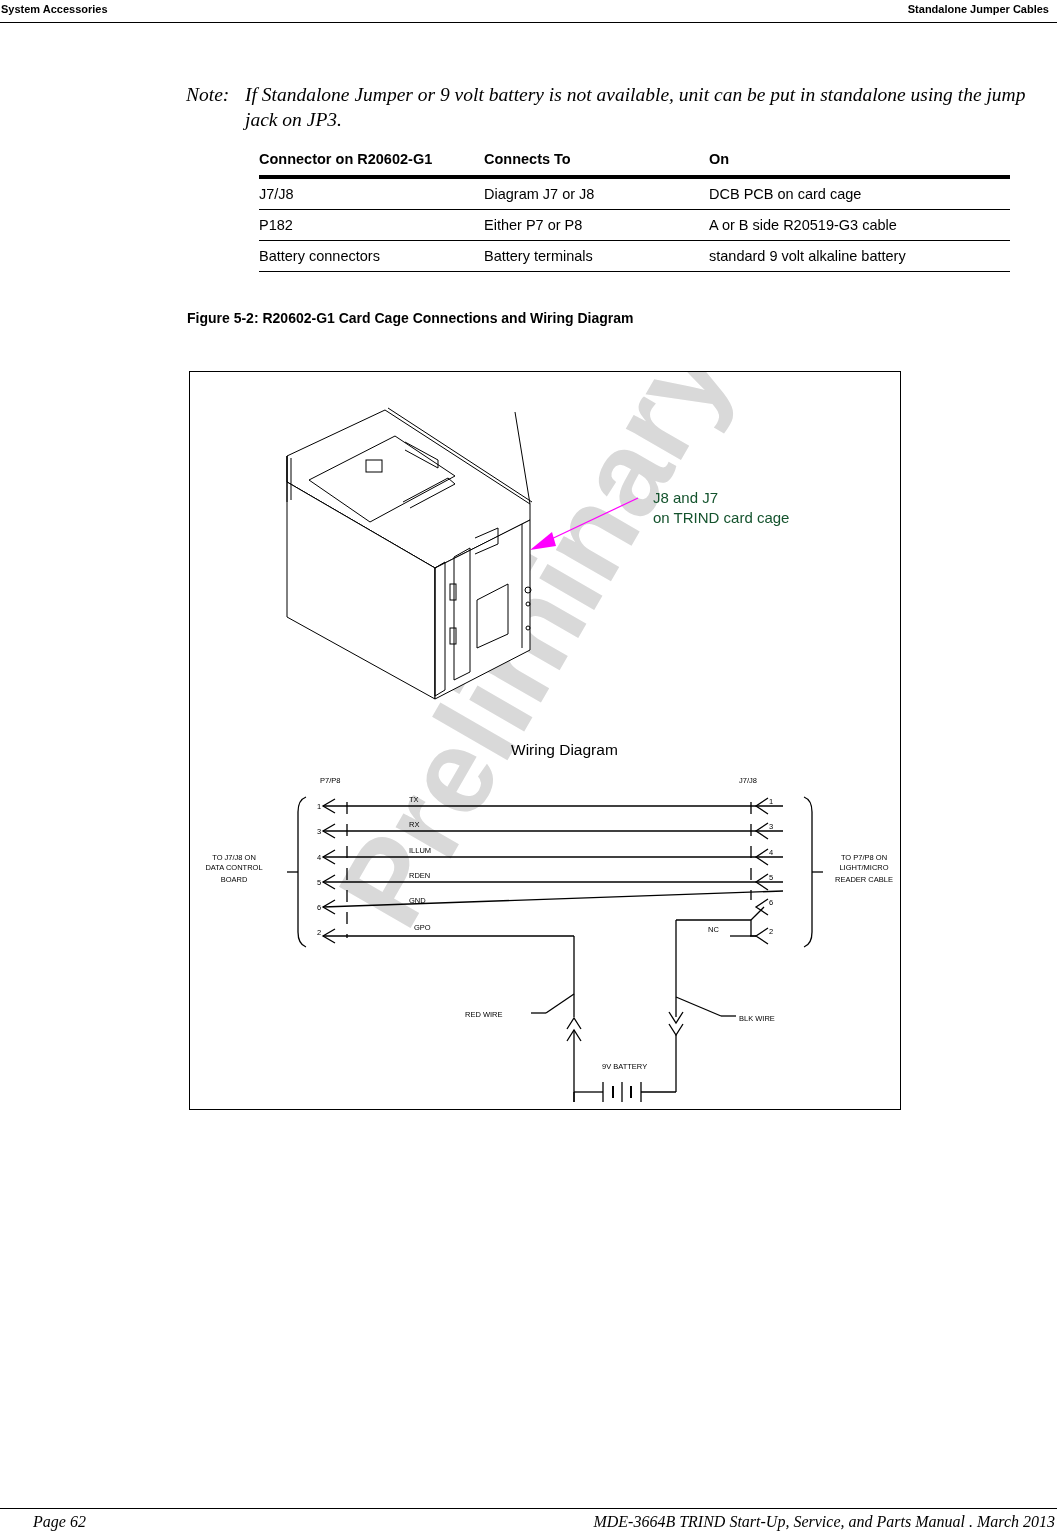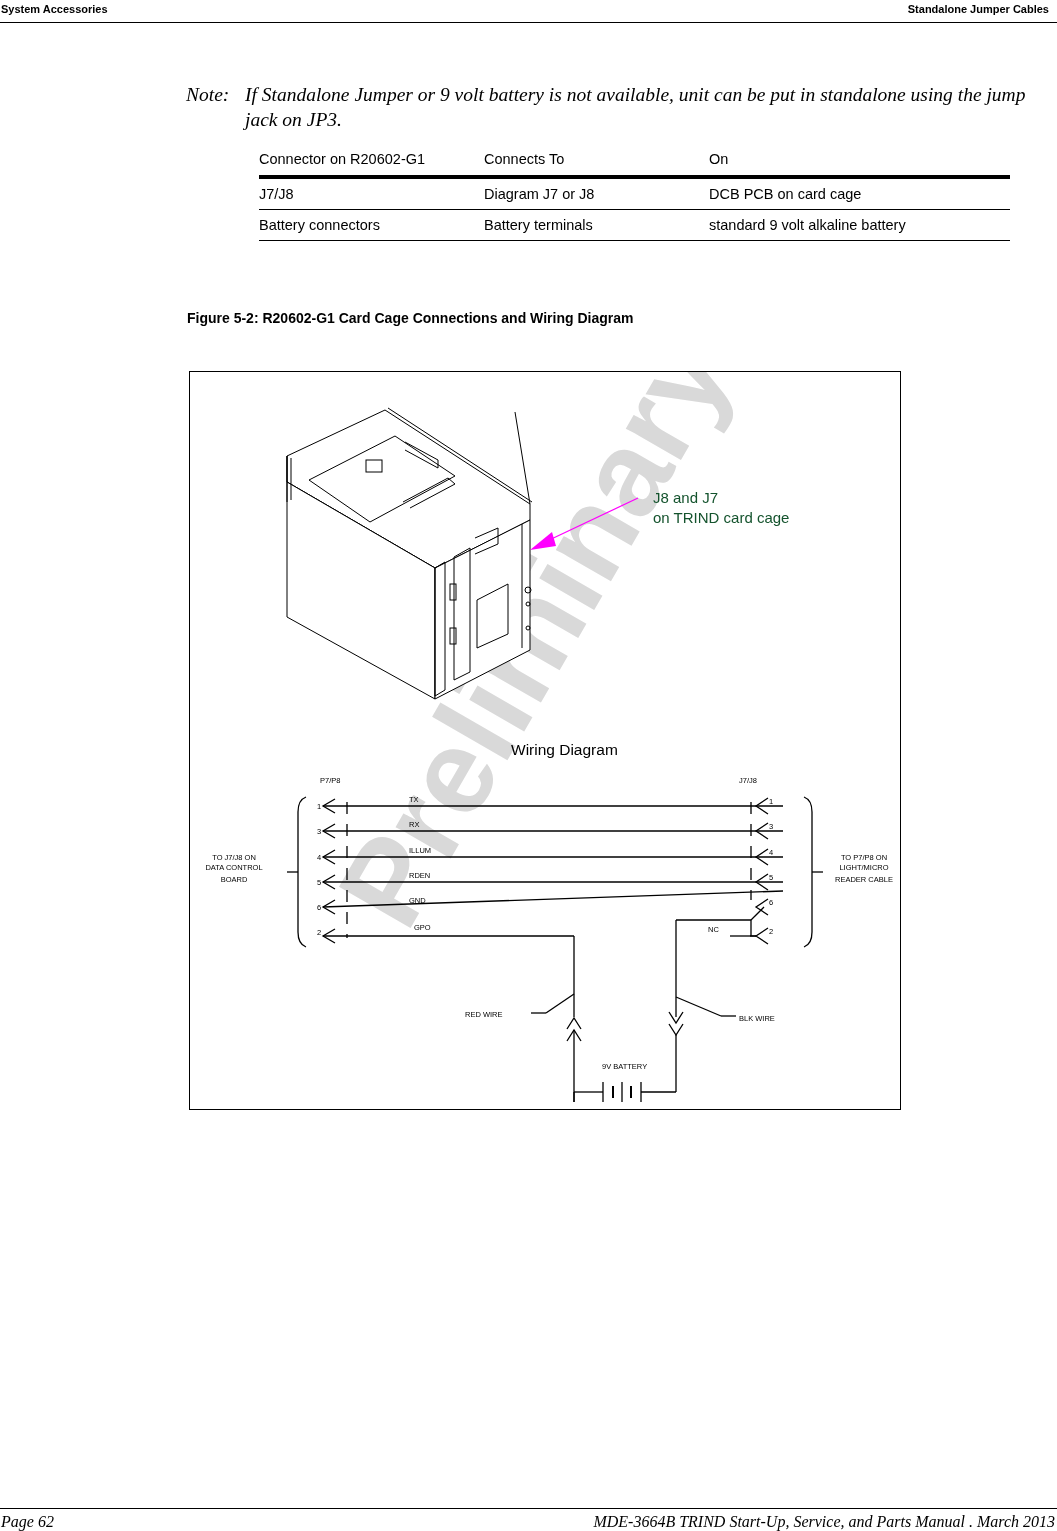--- a/index.html
+++ b/index.html
@@ -4,30 +4,30 @@
 <style>
   html, body { margin:0; padding:0; background:#fff; }
   body { width:1057px; height:1531px; position:relative; overflow:hidden; color:#000; }
   .hdr { position:absolute; top:0; left:0; width:1057px; height:22px; border-bottom:1.5px solid #000; }
   .hdr span { position:absolute; top:0; font-family:"Liberation Sans", sans-serif; font-weight:bold; font-size:11px; line-height:18px; }
   .hdr .l { left:1px; } .hdr .r { right:8px; }
   .note { position:absolute; left:186px; top:82px; width:850px; font-family:"Liberation Serif", serif; font-style:italic; font-size:19.5px; line-height:25px; }
   .note .lbl { position:absolute; left:0; top:0; }
   .note .txt { position:absolute; left:59px; top:0; width:790px; }
   table { position:absolute; left:259px; top:146px; width:751px; border-collapse:collapse; font-family:"Liberation Sans", sans-serif; font-size:14.5px; }
-  th { text-align:left; font-weight:normal; padding:5px 0 8px 0; border-bottom:4px solid #000; height:14px; }
+  th { text-align:left; font-weight:bold; padding:5px 0 8px 0; border-bottom:4px solid #000; height:14px; }
   td { padding:7px 0 7px 0; border-bottom:1px solid #000; height:16px; }
   .c1 { width:225px; } .c2 { width:225px;margin-left:12px; }
   .figcap { position:absolute; left:187px; top:310px; font-family:"Liberation Sans", sans-serif; font-weight:bold; font-size:14px; }
   .fig { position:absolute; left:189px; top:371px; width:712px; height:739px; border:1px solid #000; box-sizing:border-box; }
   .fig svg { position:absolute; left:0; top:0; }
   .callout { position:absolute; left:463px; top:116px; font-family:"Liberation Sans", sans-serif; font-size:15px; line-height:20px; color:#14532d; }
   .wd { position:absolute; left:321px; top:369px; font-family:"Liberation Sans", sans-serif; font-size:15.5px; }
   .ftr { position:absolute; left:0; top:1508px; width:1057px; border-top:1.5px solid #000; }
-  .ftr span { position:absolute; top:4px; font-family:"Liberation Serif", serif; font-style:italic; font-size:16px; }
+  .ftr span { position:absolute; top:4px; font-family:"Liberation Serif", serif; font-style:italic; font-size:16px;padding-left:32px; }
   .ftr .l { left:1px; } .ftr .r { right:2px; }
 </style>
 </head>
 <body>
 
 <div class="hdr">
   <span class="l">System Accessories</span>
   <span class="r">Standalone Jumper Cables</span>
 </div>
 
@@ -42,20 +42,25 @@
       <th class="c1">Connector on R20602-G1</th>
       <th class="c2">Connects To</th>
       <th>On</th>
     </tr>
   </thead>
   <tbody>
     <tr>
       <td>J7/J8</td>
       <td>Diagram J7 or J8</td>
       <td>DCB PCB on card cage</td>
+    </tr>
+    <tr>
+      <td>P182</td>
+      <td>Either P7 or P8</td>
+      <td>A or B side R20519-G3 cable</td>
     </tr>
     <tr>
       <td>Battery connectors</td>
       <td>Battery terminals</td>
       <td>standard 9 volt alkaline battery</td>
     </tr>
   </tbody>
 </table>
 
 <div class="figcap">Figure 5-2: R20602-G1 Card Cage Connections and Wiring Diagram</div>

